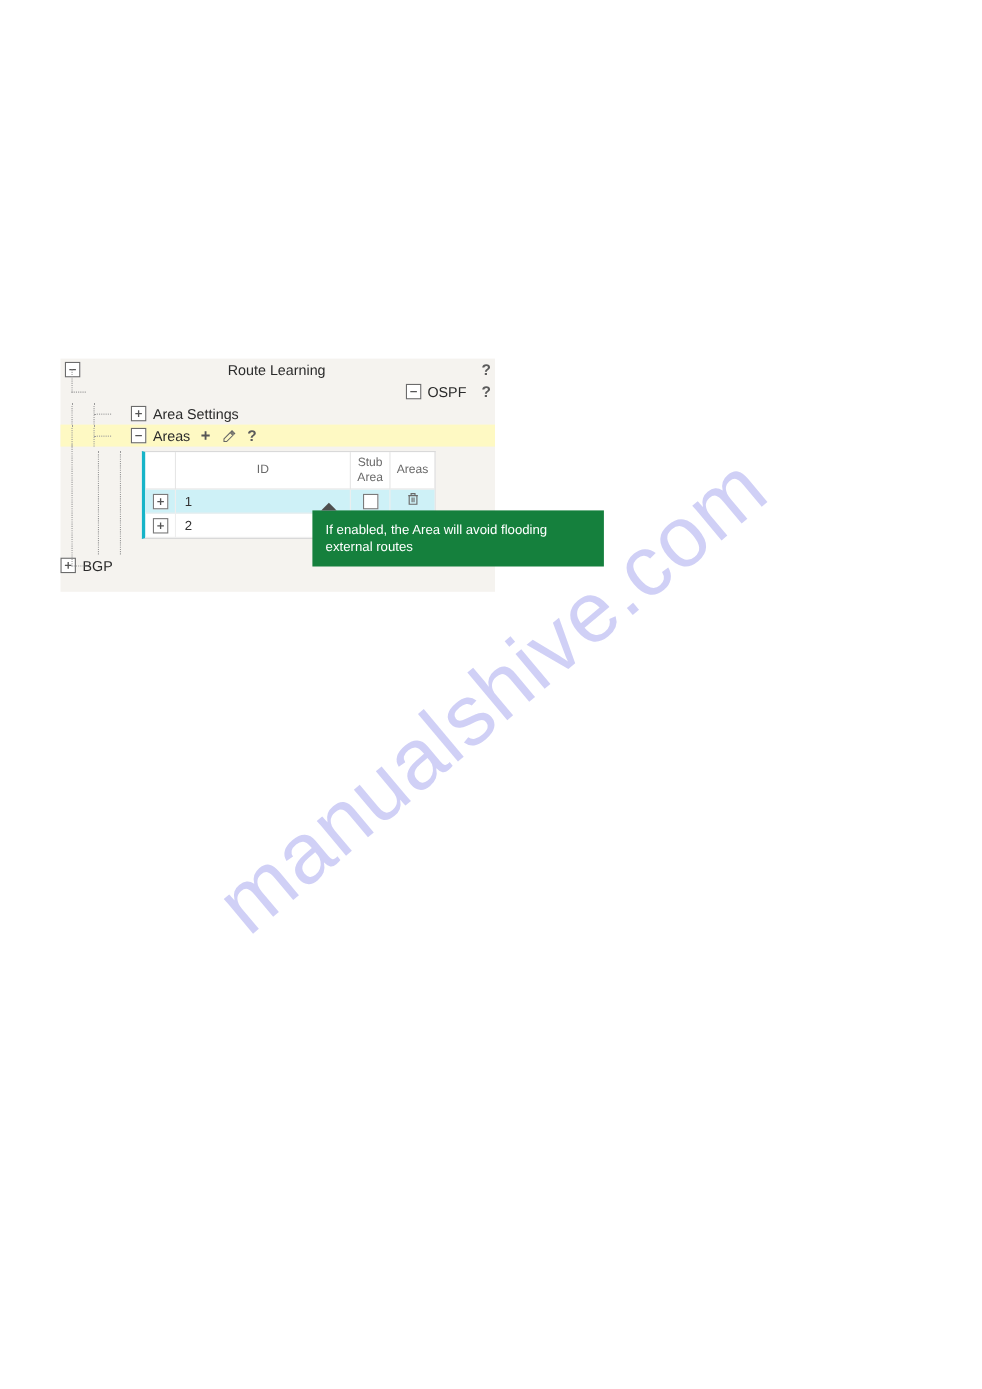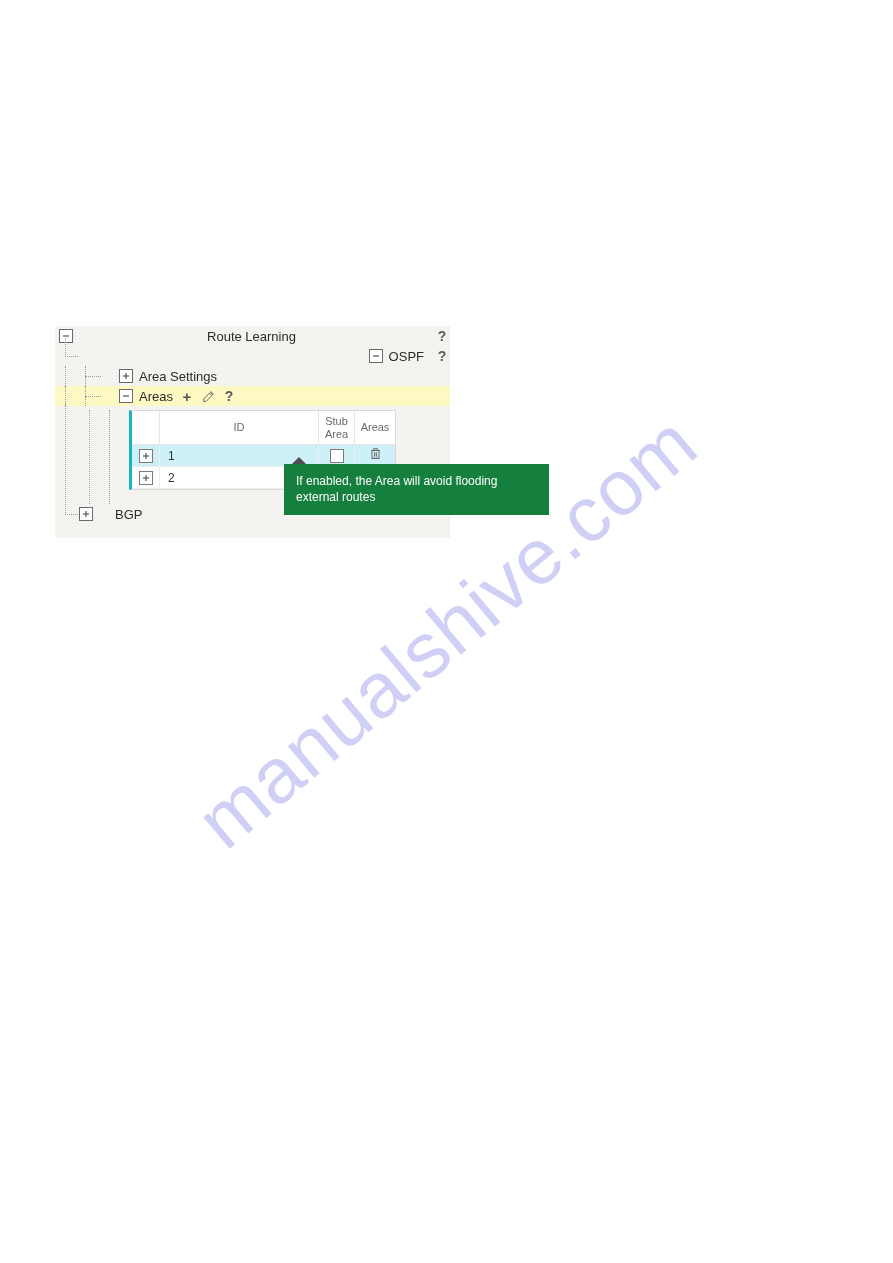--- a/index.html
+++ b/index.html
@@ -352,21 +352,21 @@
         </div>
         <div class="td id">2</div>
         <div class="td stub"></div>
         <div class="td del"></div>
       </div>
     </div>
 
     <div style="height:14px;"></div>
   </div>
 
-  <div class="row" style="position:relative; padding-left:24px;gap:16px;">
+  <div class="row" style="position:relative; ">
     <span class="elbow" style="top:-100px; height:110px;"></span>
     <span class="box">
       <svg viewBox="0 0 8 8">
           <line x1="1" y1="4" x2="7" y2="4" stroke="#555" stroke-width="1.2"></line>
           <line x1="4" y1="1" x2="4" y2="7" stroke="#555" stroke-width="1.2"></line>
         </svg>
     </span>
     <span class="label">BGP</span>
   </div>
 

